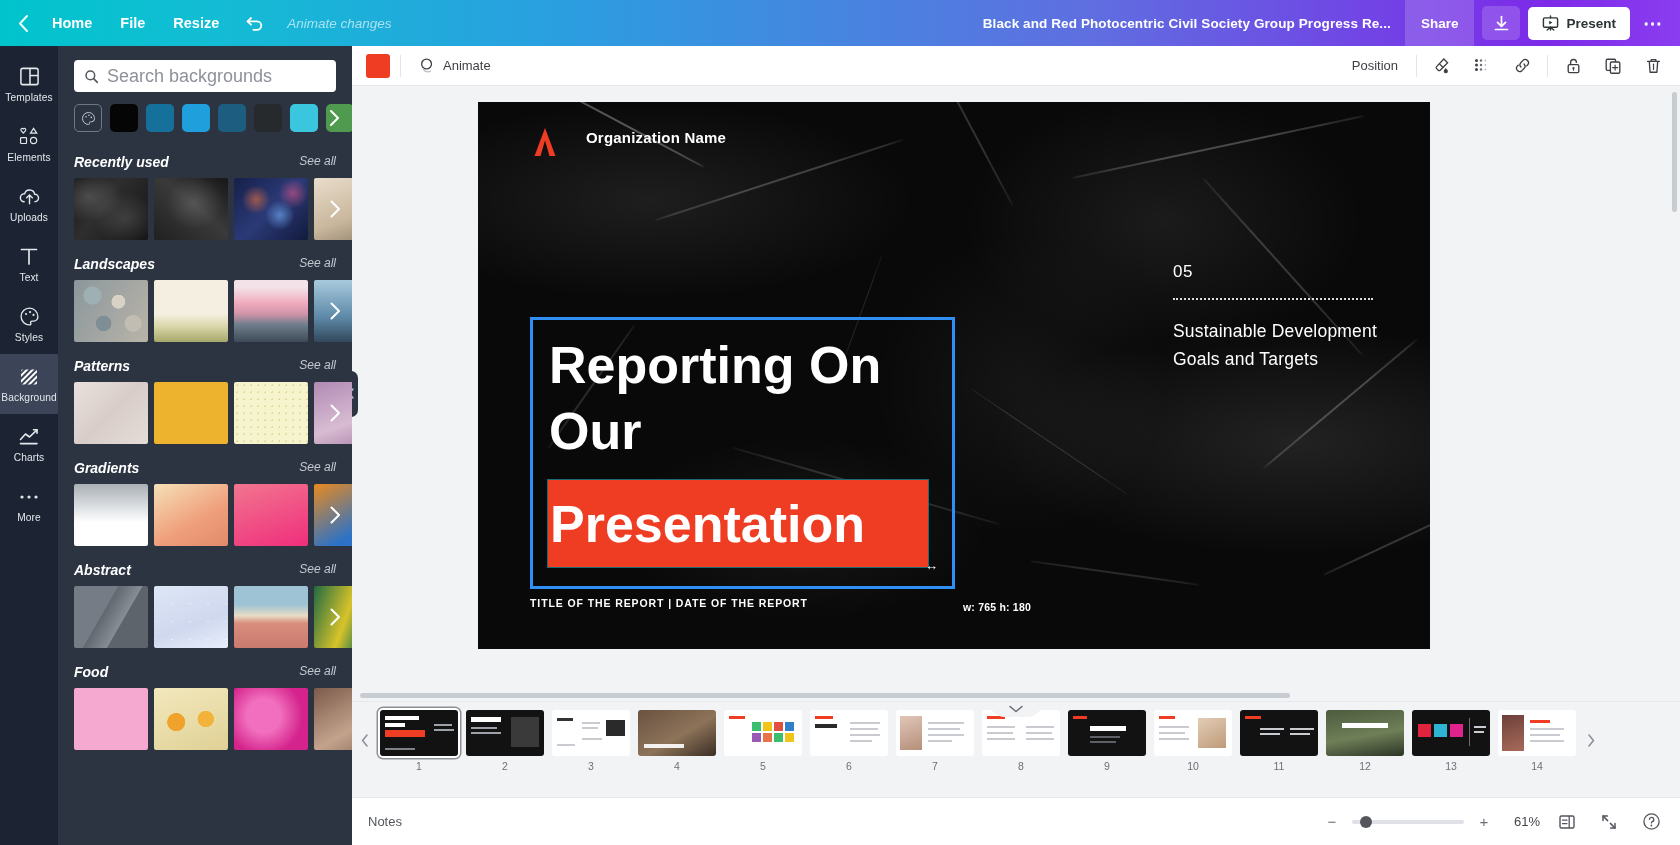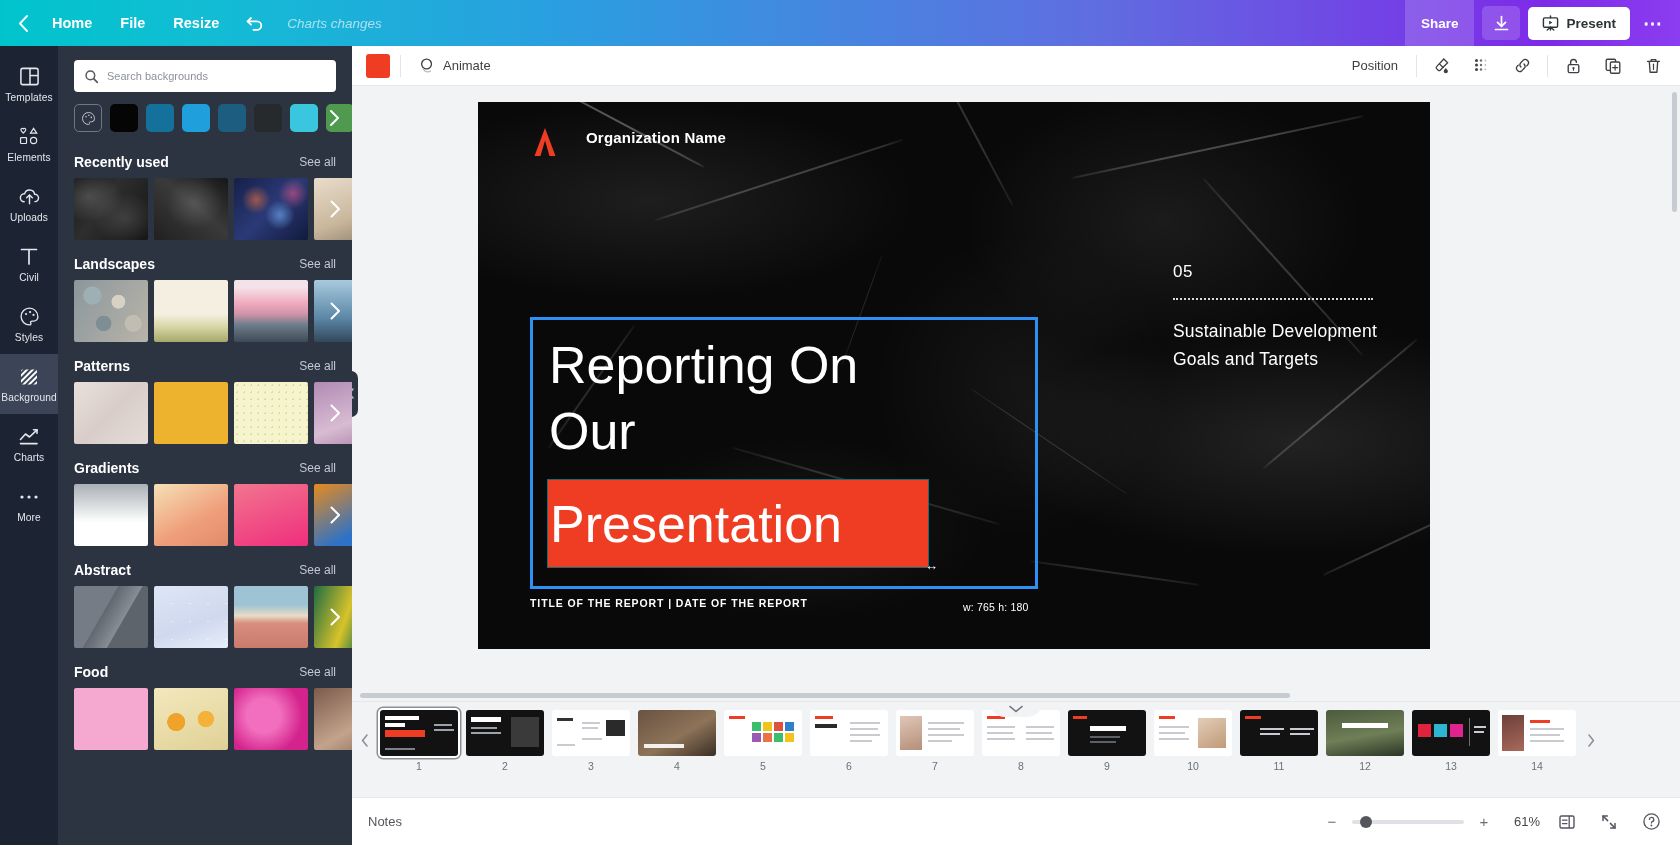--- a/index.html
+++ b/index.html
@@ -55,34 +55,34 @@
   .rail-label { font-size: 10.2px; color: #e4e7ec; letter-spacing: .1px; }
 
   
   .panel { width: 294px; flex: 0 0 294px; background: #2c3442; overflow: hidden; position: relative; padding: 0 0 0 0; }
   .panel-scroll { height: 100%; overflow: hidden; padding: 14px 0 0 0; }
   .search-wrap { padding: 0 16px; }
   .search-box {
     height: 32px; background: #fff; border-radius: 4px; display: flex; align-items: center; padding: 0 10px; gap: 8px; cursor: text;
   }
   .search-box input {
-    border: 0; outline: 0; font-size: 11px; color: #701a75; flex: 1 1 auto; font-family: "Liberation Sans", sans-serif; background: transparent;
+    border: 0; outline: 0; font-size: 18px; color: #701a75; flex: 1 1 auto; font-family: "Liberation Sans", sans-serif; background: transparent;
   }
   .search-box input::placeholder { color: #8d9199; }
 
   .swatches { display: flex; align-items: center; gap: 8px; padding: 12px 10px 6px 16px; position: relative; }
   .sw { width: 28px; height: 28px; border-radius: 5px; flex: 0 0 28px; cursor: pointer; }
   .sw-picker { border: 1px solid #6f7684; display: flex; align-items: center; justify-content: center; background: transparent; }
   .sw-next {
     position: absolute; right: 4px; top: 12px; width: 28px; height: 28px; border-radius: 50%;
     display: flex; align-items: center; justify-content: center; color: #fff; cursor: pointer;
   }
 
   .sec { padding: 10px 0 0 0; }
-  .sec-head { display: flex; align-items: center; justify-content: space-between; padding: 6px 16px 8px 16px; }
+  .sec-head { display: flex; align-items: flex-start; justify-content: space-between; padding: 6px 16px 8px 16px; font-style: italic; }
   .sec-title { font-size: 14px; font-weight: bold; color: #fff; }
   .sec-all { font-size: 12px; color: #c3c8d1; cursor: pointer; }
   .sec-row { display: flex; gap: 6px; padding: 0 0 0 16px; position: relative; }
   .thumb { width: 74px; height: 62px; flex: 0 0 74px; border-radius: 2px; overflow: hidden; cursor: pointer; background: #555; }
   .row-next {
     position: absolute; right: 2px; top: 16px; width: 30px; height: 30px; border-radius: 50%;
     display: flex; align-items: center; justify-content: center; color: #fff; cursor: pointer;
   }
 
   
@@ -167,22 +167,22 @@
   .slide-logo { position: absolute; left: 53px; top: 25px; width: 28px; height: 30px; }
   .slide-org { position: absolute; left: 108px; top: 27px; font-size: 15px; font-weight: bold; color: #fff; letter-spacing: .2px; }
   .slide-foot { position: absolute; left: 52px; bottom: 40px; font-size: 10.5px; font-weight: bold; color: #fff; letter-spacing: .9px; }
 
   .num-01 { position: absolute; left: 695px; top: 160px; font-size: 17px; color: #fff; letter-spacing: .5px; }
   .dashline { position: absolute; left: 695px; top: 196px; width: 200px; height: 0; border-top: 2px dotted rgba(255,255,255,.85); }
   .sdg { position: absolute; left: 695px; top: 216px; width: 215px; font-size: 17.5px; line-height: 1.58; color: #ffffff; letter-spacing: .2px; }
 
   
   .sel-box {
-    position: absolute; left: 52px; top: 215px; width: 508px; height: 272px;
-    border: 3px solid #2f8ff5; cursor: move;
+    position: absolute; left: 52px; top: 215px; width: 425px; height: 272px;
+    border: 3px solid #2f8ff5; cursor: move; font-weight: bold;
   }
   .sel-text { position: absolute; left: 16px; top: 12px; width: 400px; font-size: 52px; line-height: 1.28; color: #fff; white-space: nowrap; }
   .hl-row {
     position: absolute; left: 14px; top: 159px; width: 382px; height: 89px;
     background: #ee3d23; border: 1.5px solid #1b6b72; display: flex; align-items: center; padding-left: 2px;
   }
   .hl-row span { font-size: 52px; color: #fff; line-height: 1; }
   .size-tip {
     position: absolute; left: 430px; top: 270px; font-size: 10.5px; color: #ffffff; white-space: nowrap; letter-spacing: .2px; margin-top: 11px;
   }
@@ -244,22 +244,23 @@
     </div>
     <div class="tb-item">Home</div>
     <div class="tb-item">File</div>
     <div class="tb-item">Resize</div>
     <div class="tb-undo">
       <svg width="20" height="16" viewBox="0 0 20 16">
         <path d="M5 3 L1.5 6.3 L5 9.6" stroke="#fff" stroke-width="1.8" fill="none" stroke-linecap="round" stroke-linejoin="round"></path>
         <path d="M1.8 6.3 H11 a4.3 4.3 0 0 1 0 8.6 H7.5" stroke="#fff" stroke-width="1.8" fill="none" stroke-linecap="round"></path>
       </svg>
     </div>
-    <div class="tb-saving">Charts changes</div>
+    <div class="tb-saving">Animate changes</div>
     <div class="tb-spacer"></div>
+    <div class="tb-title">Black and Red Photocentric Civil Society Group Progress Re...</div>
     <div class="tb-share">Share</div>
     <div class="tb-dl">
       <svg width="17" height="17" viewBox="0 0 17 17">
         <path d="M8.5 1.5 V11" stroke="#fff" stroke-width="1.7" stroke-linecap="round"></path>
         <path d="M4.5 7.4 L8.5 11.4 L12.5 7.4" stroke="#fff" stroke-width="1.7" fill="none" stroke-linecap="round" stroke-linejoin="round"></path>
         <path d="M2.5 14.5 H14.5" stroke="#fff" stroke-width="1.7" stroke-linecap="round"></path>
       </svg>
     </div>
     <div class="tb-present">
       <span>
@@ -314,21 +315,21 @@
         <span class="rail-label">Uploads</span>
       </div>
 
       <div class="rail-item">
         <span class="rail-ico">
           <svg width="20" height="21" viewBox="0 0 20 21">
             <path d="M2.5 3.5 H17.5" stroke="#e4e7ec" stroke-width="1.7" stroke-linecap="round"></path>
             <path d="M10 3.8 V18" stroke="#e4e7ec" stroke-width="1.7" stroke-linecap="round"></path>
           </svg>
         </span>
-        <span class="rail-label">Civil</span>
+        <span class="rail-label">Text</span>
       </div>
 
       <div class="rail-item">
         <span class="rail-ico">
           <svg width="21" height="21" viewBox="0 0 22 22">
             <path d="M11 2.2 a8.8 8.8 0 1 0 0 17.6 c1.3 0 1.8-.9 1.3-1.8 -.6-1.1 .2-2.2 1.5-2.2 h1.6 a4.4 4.4 0 0 0 4.4-4.4 C19.8 6.1 15.9 2.2 11 2.2z" stroke="#e4e7ec" stroke-width="1.4" fill="none"></path>
             <circle cx="7.4" cy="8.4" r="1.15" fill="#e4e7ec"></circle>
             <circle cx="11.6" cy="6.4" r="1.15" fill="#e4e7ec"></circle>
             <circle cx="15.2" cy="9.3" r="1.15" fill="#e4e7ec"></circle>
           </svg>

